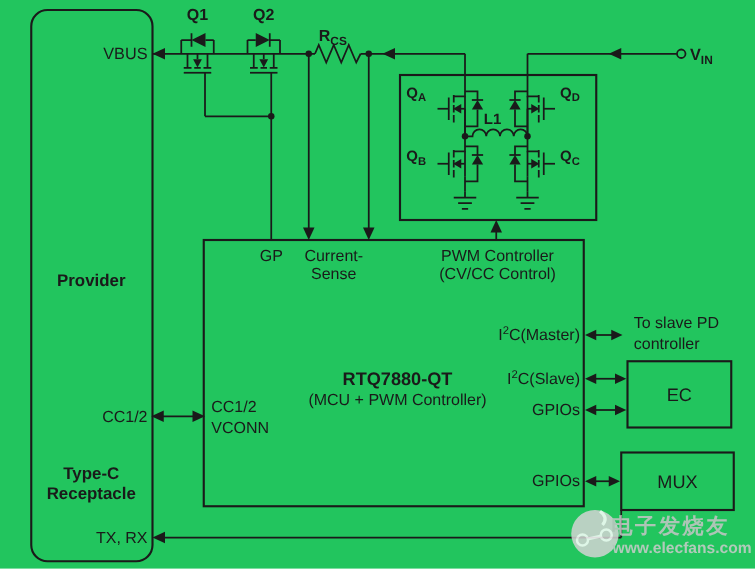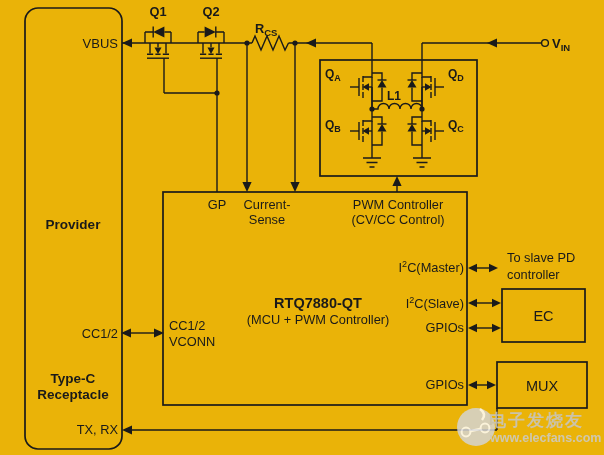--- a/index.html
+++ b/index.html
@@ -1,16 +1,16 @@
 <!DOCTYPE html>
 <html><head>
 <meta charset="utf-8">
 <style>
   html,body{margin:0;padding:0;background:#ffffff;}
-  .stage{width:604px;height:455px;position:relative;background:#eab308;overflow:hidden;}
+  .stage{width:604px;height:455px;position:relative;background:#22c55e;overflow:hidden;}
   svg{display:block;}
   text{font-family:"Liberation Sans","DejaVu Sans",sans-serif;fill:#1a1a1a;}
   .lbl{font-size:12.8px;}
   .lbl-b{font-size:12.8px;font-weight:bold;}
   .lbl-big{font-size:13.5px;font-weight:bold;}
   .lbl-name{font-size:14.5px;font-weight:bold;}
   .lbl-box{font-size:14.5px;}
   .sub{font-size:9.5px;}
   .sup{font-size:9px;}
   .wire{stroke:#1a1a1a;stroke-width:1.4;fill:none;}

